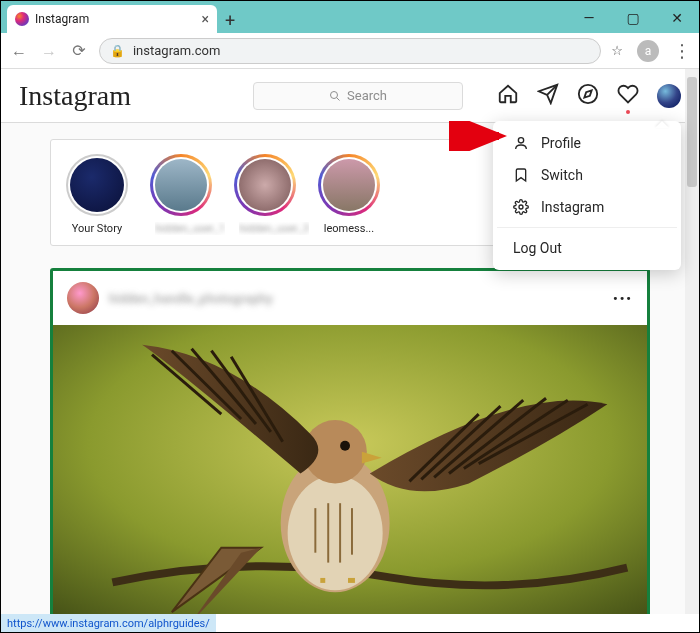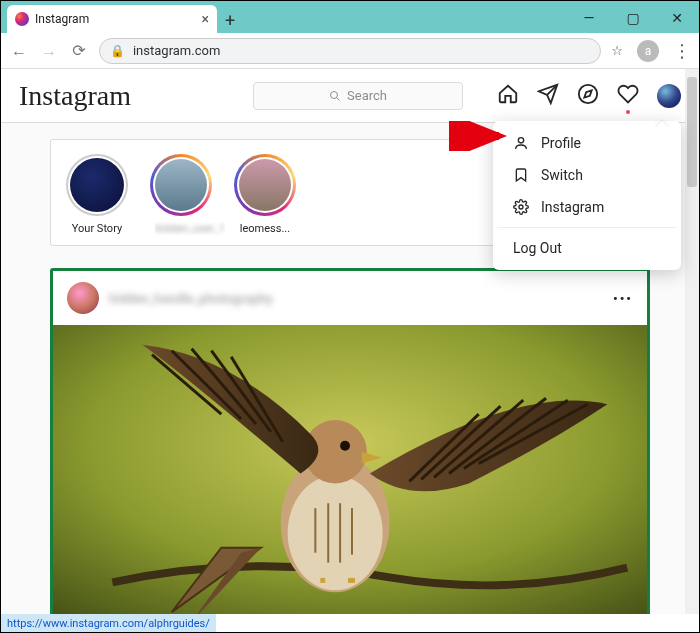--- a/index.html
+++ b/index.html
@@ -165,20 +165,28 @@
           <div class="story-ring">
             <div class="story-inner">
               <div class="story-img" style="background:linear-gradient(#9db6c7,#5a7a8c)"></div>
             </div>
           </div>
           <span class="story-name blur">hidden_user_1</span>
         </div>
         <div class="story">
           <div class="story-ring">
             <div class="story-inner">
+              <div class="story-img" style="background:radial-gradient(circle,#caa,#755)"></div>
+            </div>
+          </div>
+          <span class="story-name blur">hidden_user_3</span>
+        </div>
+        <div class="story">
+          <div class="story-ring">
+            <div class="story-inner">
               <div class="story-img" style="background:linear-gradient(#c9a,#876)"></div>
             </div>
           </div>
           <span class="story-name">leomess...</span>
         </div>
       </div>
 
     <div class="post">
       <div class="post-head">
         <span class="post-av"></span>

